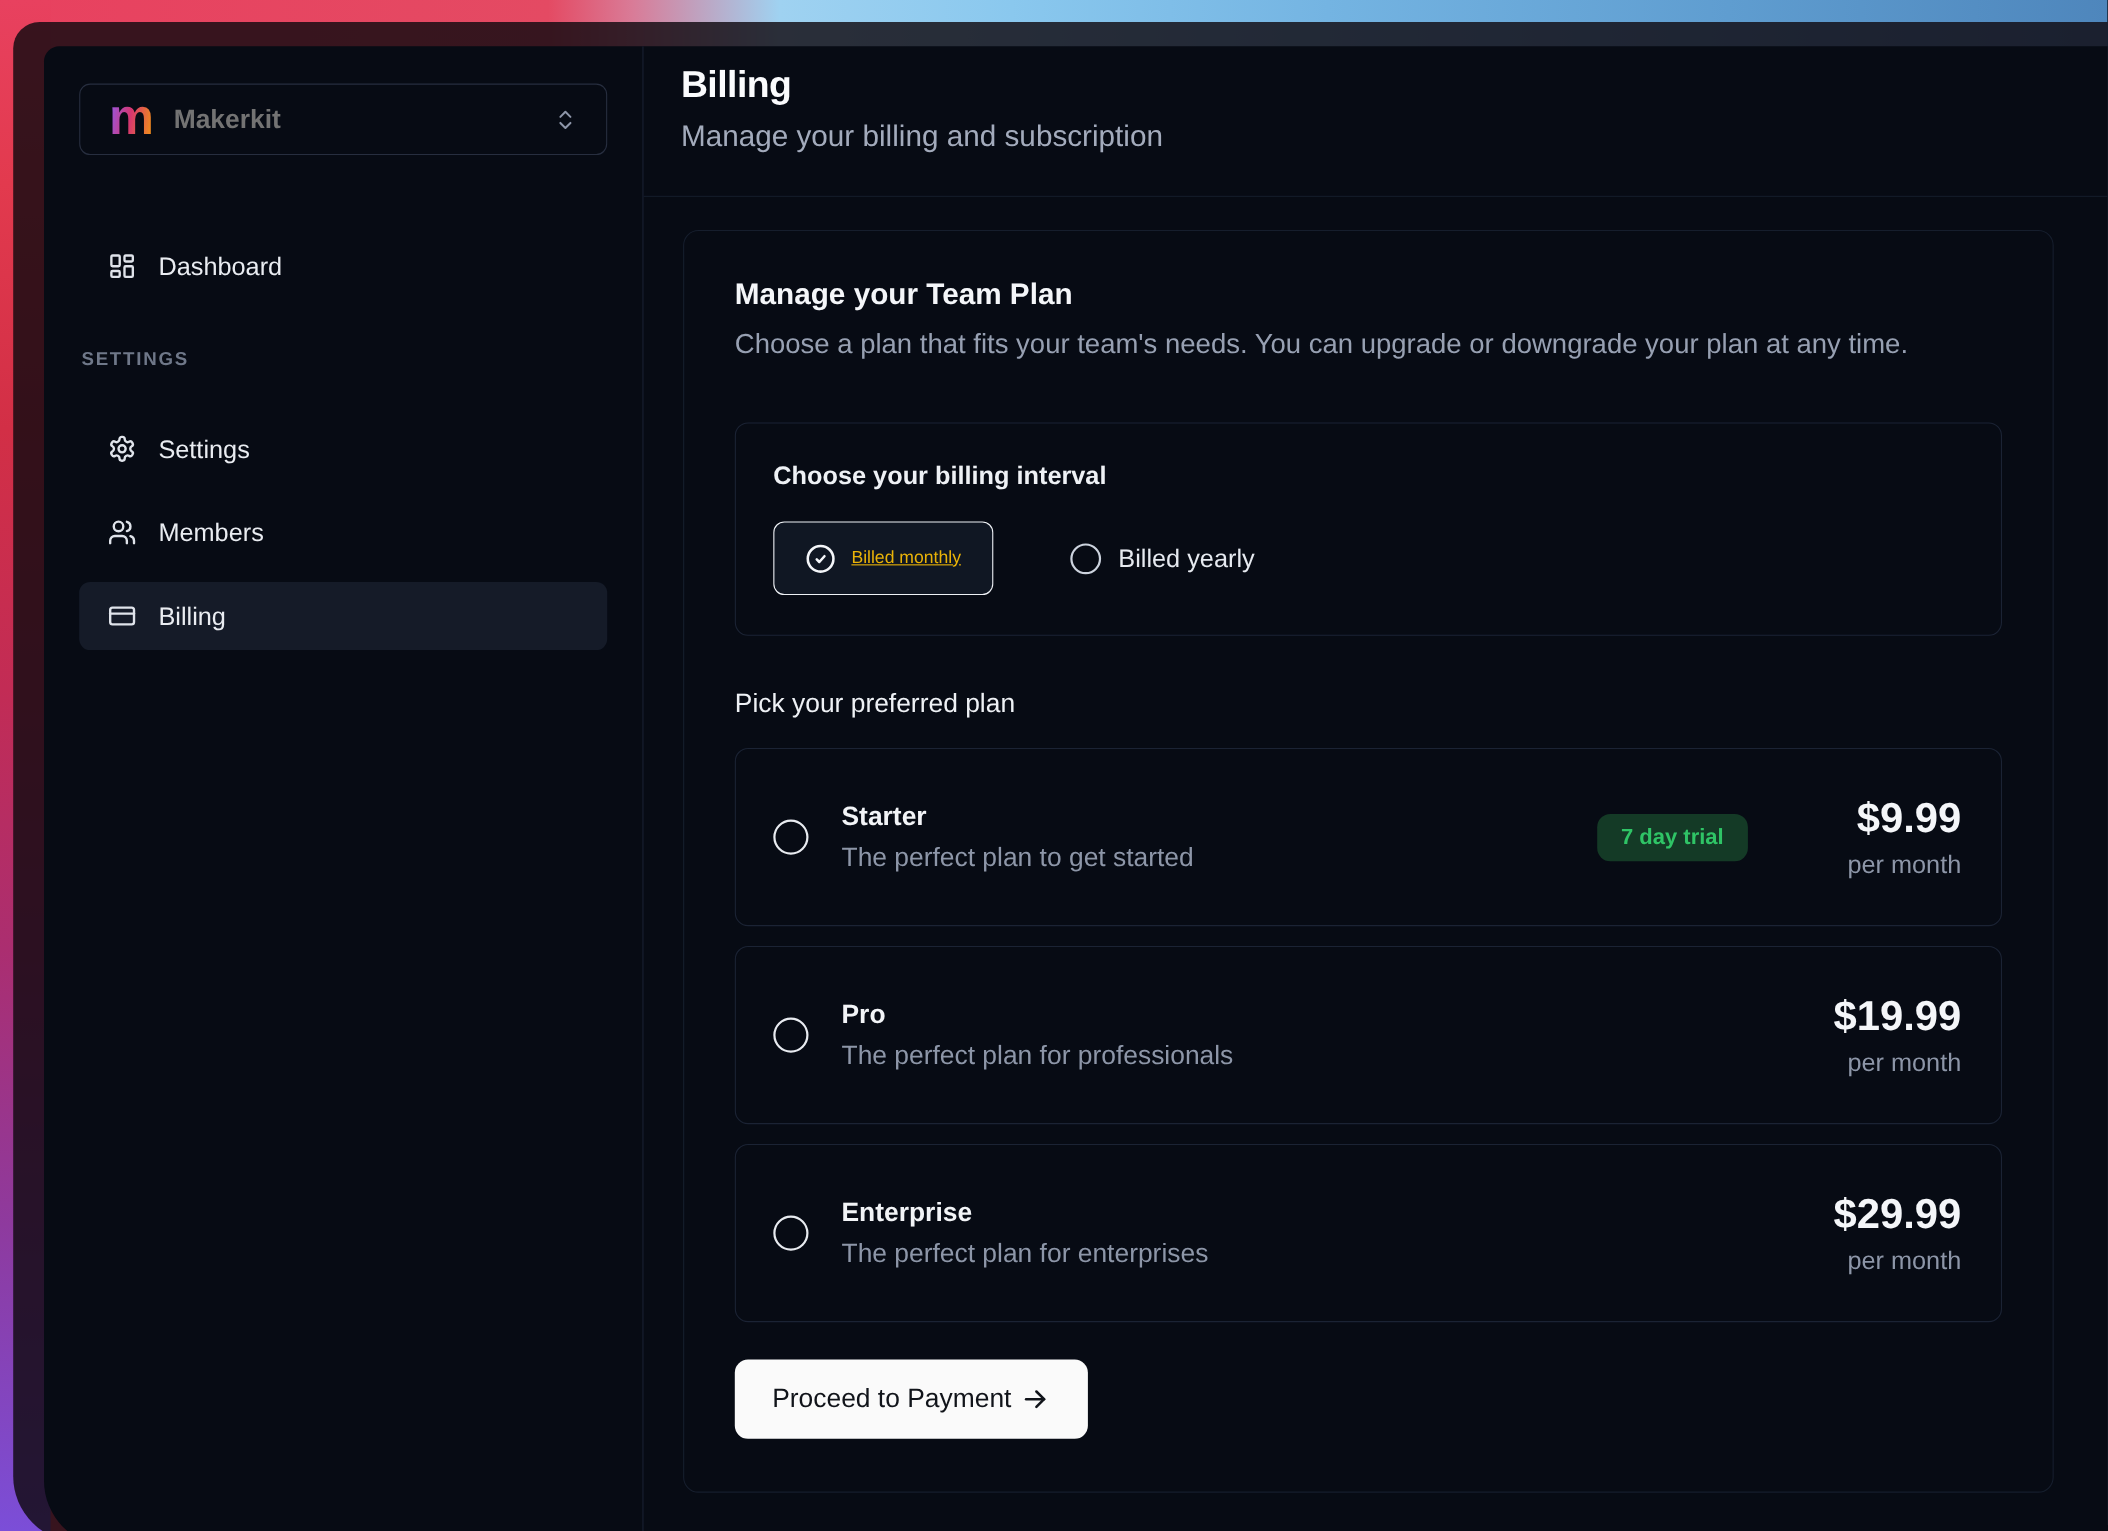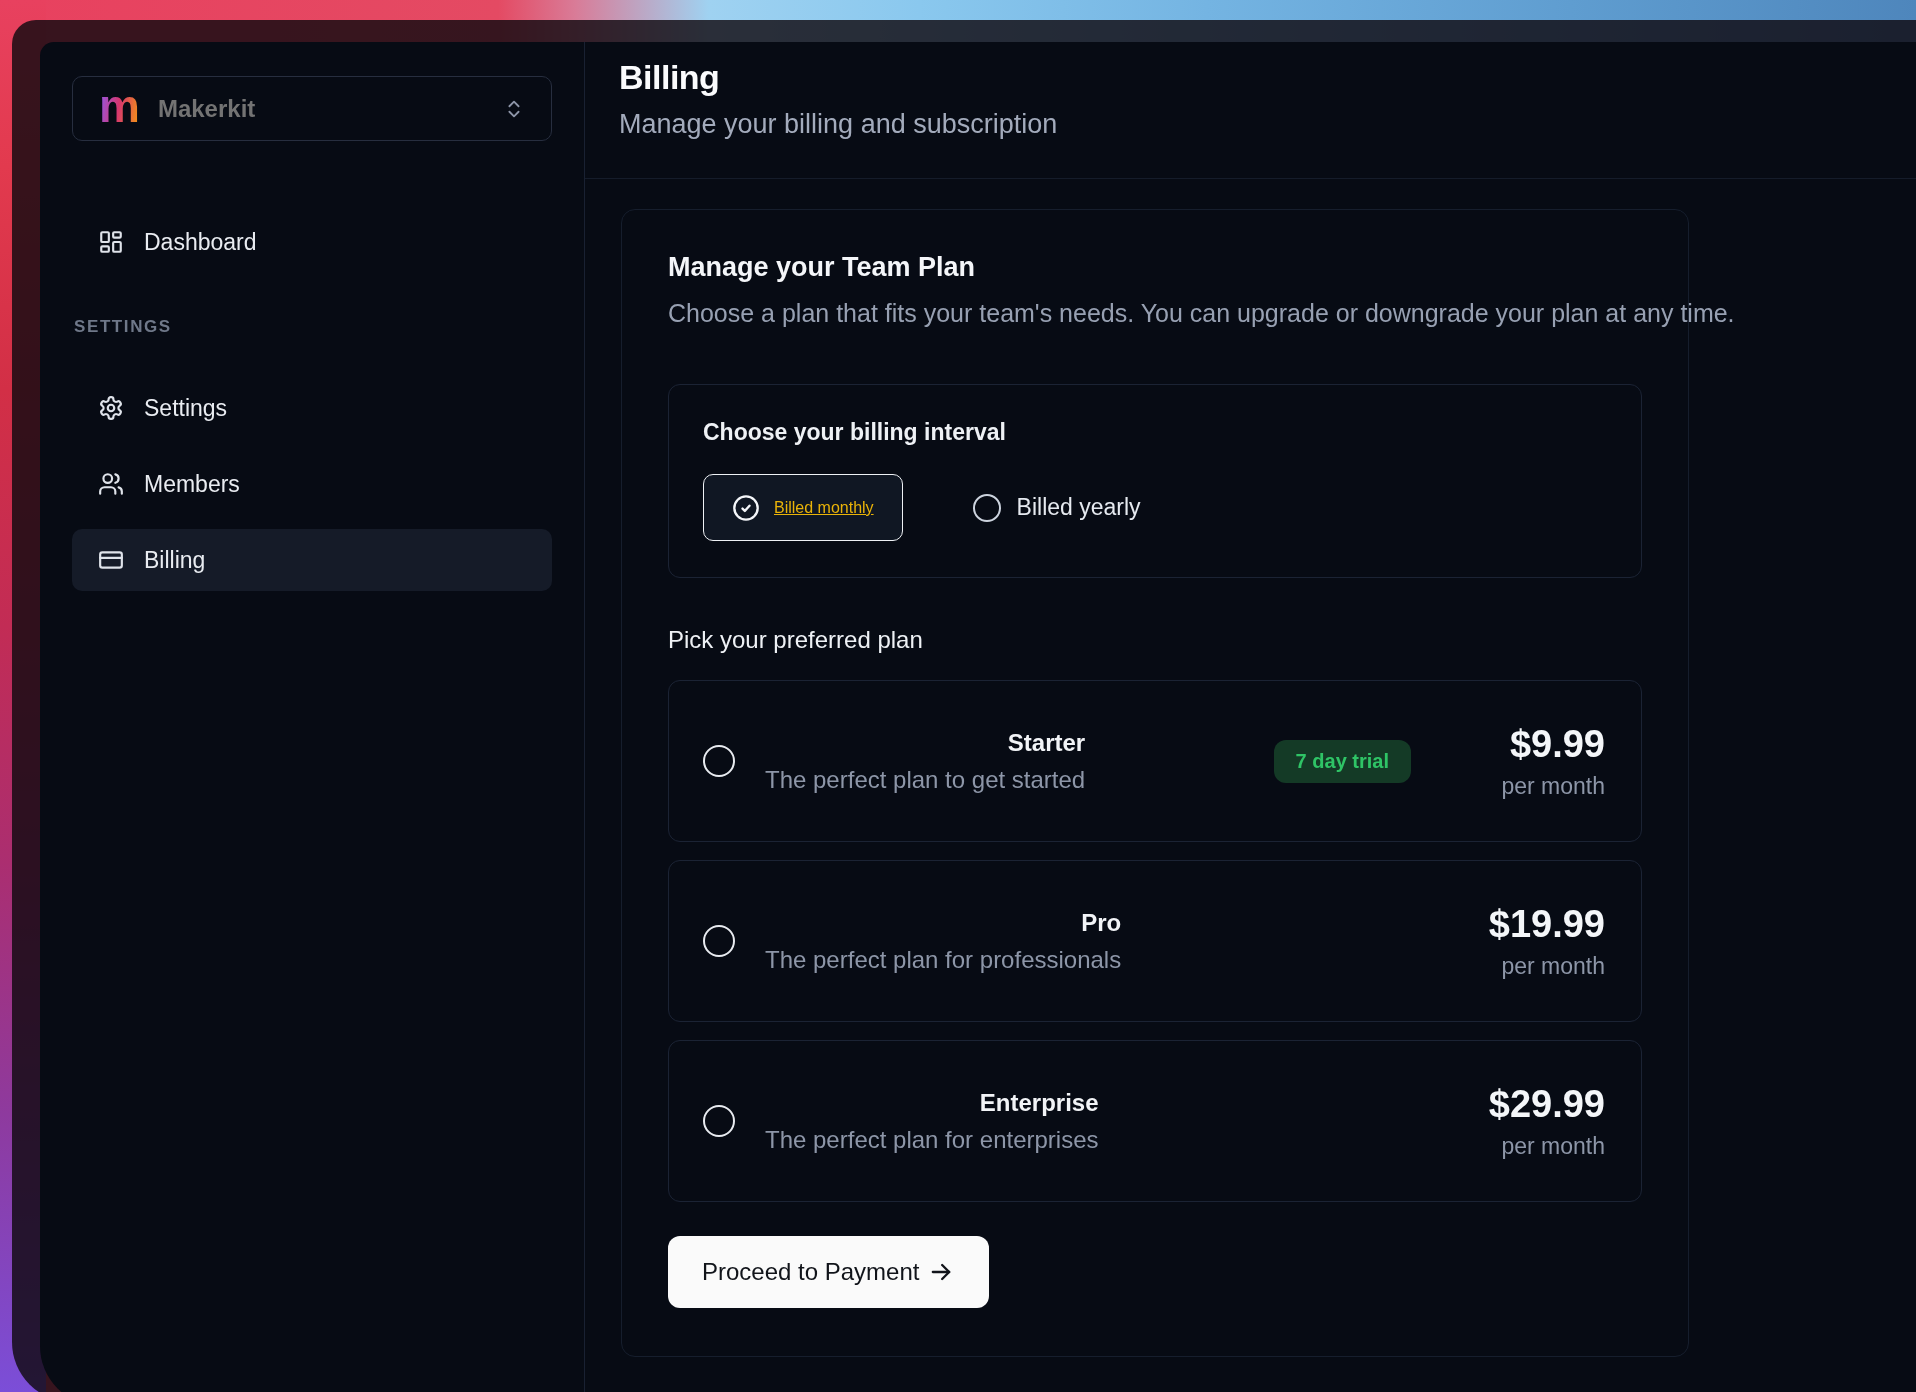--- a/index.html
+++ b/index.html
@@ -79,21 +79,21 @@
 
   
   .main { flex: 1; min-width: 0; display: flex; flex-direction: column; }
   .page-header { padding: 16px 0 38px 34px; border-bottom: 1px solid #151c2a; }
   .page-title { font-size: 34px; font-weight: 700; letter-spacing: -0.5px; color: #fafbfd; }
   .page-subtitle { margin-top: 12px; font-size: 27px; color: #a3abbc; }
 
   .page-body { padding: 30px 50px 0 36px; }
 
   .plan-card {
-    width: 1068px;
+    width: 1246px;
     border: 1px solid #161e2d;
     border-radius: 14px;
     padding: 42px 46px 48px;
   }
   .card-title { font-size: 27px; font-weight: 700; color: #f4f6f9; }
   .card-desc {
     margin-top: 16px; font-size: 25px; color: #97a0b2;
     white-space: nowrap;
   }
 
@@ -136,21 +136,21 @@
     display: flex; align-items: center;
     padding: 0 36px 0 34px;
     cursor: pointer;
   }
   .plan-radio {
     width: 32px; height: 32px; border-radius: 50%;
     border: 2px solid #e8ebf0; flex-shrink: 0;
     margin-right: 30px;
     cursor: pointer;
   }
-  .plan-info { display: flex; flex-direction: column; gap: 9px; align-items: flex-end; }
+  .plan-info { display: flex; flex-direction: column; gap: 9px; }
   .plan-name { font-size: 24px; font-weight: 700; color: #f2f4f7; }
   .plan-desc { font-size: 24px; color: #8d96a8; }
   .plan-spacer { flex: 1; }
   .trial-badge {
     background: #143a26; color: #2fc466;
     font-size: 20px; font-weight: 700;
     padding: 10px 22px; border-radius: 12px;
     margin-right: 59px;
   }
   .plan-price-block { text-align: right; min-width: 135px; }

